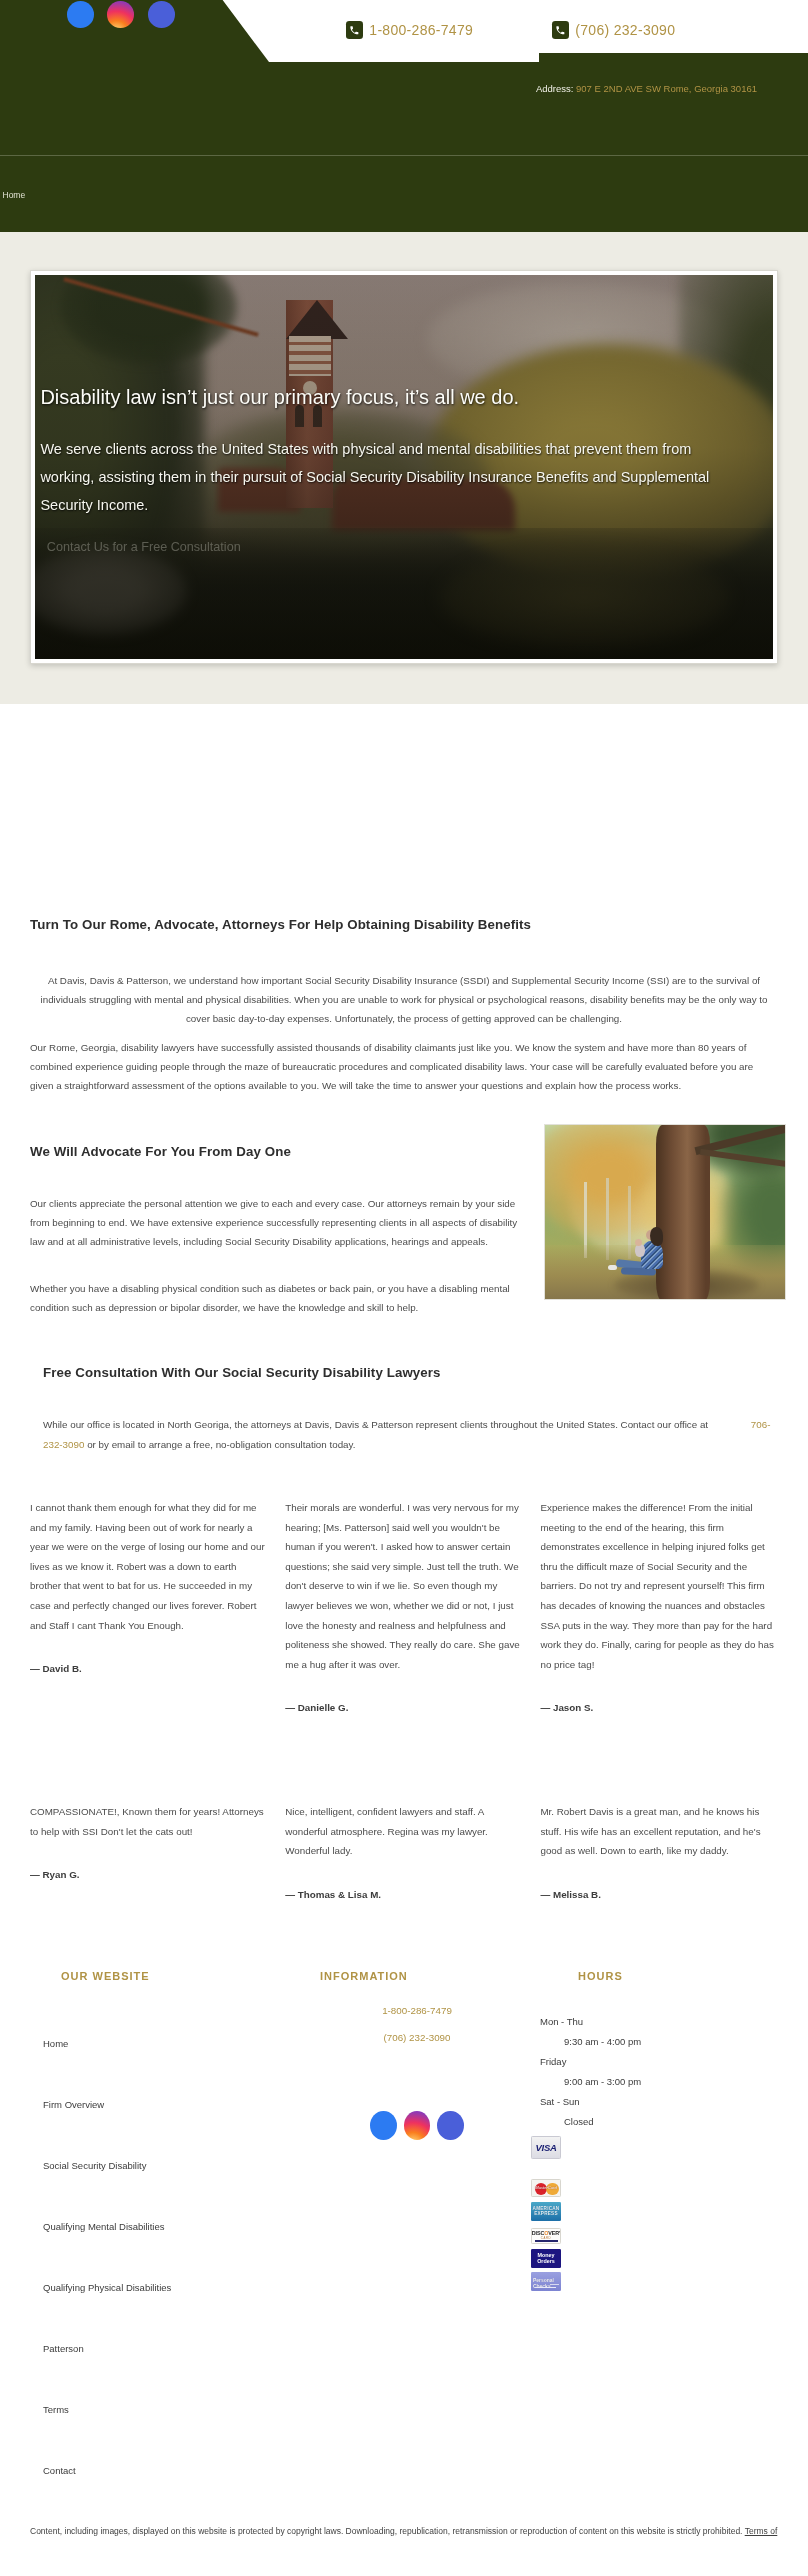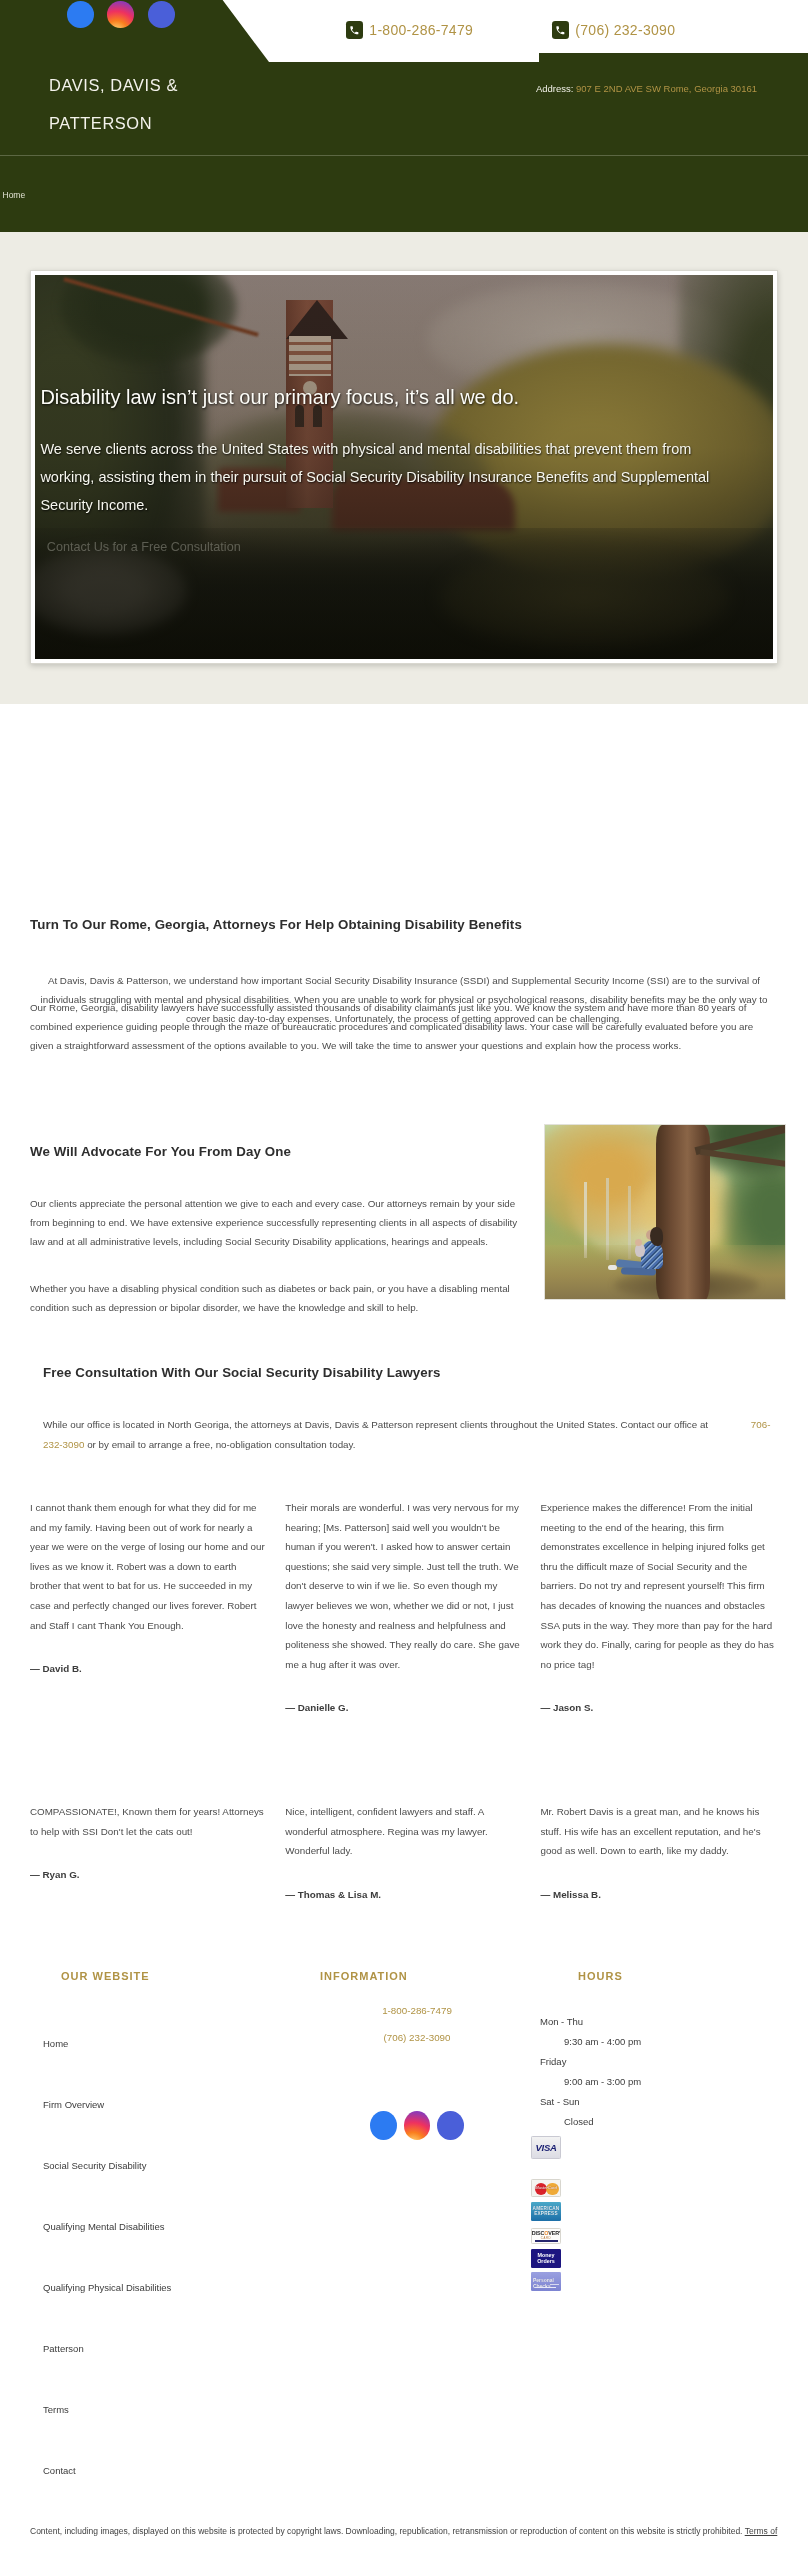--- a/index.html
+++ b/index.html
@@ -74,21 +74,21 @@
     text-shadow:0.6px 1.3px 2.5px rgba(0,0,0,0.85); white-space:nowrap; }
   .hero-sub { position:absolute; left:5px; top:160px; z-index:5; width:700px; font-size:14.5px; line-height:28px;
     color:#f7f7ef; text-shadow:0.6px 1.3px 1.9px rgba(0,0,0,0.85); }
   .hero-cta { position:absolute; left:11.4px; top:265px; z-index:5; font-size:12.6px; color:rgba(178,178,168,0.42); cursor:pointer; }
 
   
   .h2 { position:absolute; font-size:13.3px; font-weight:bold; color:#2e2e2e; letter-spacing:0.1px; }
   .body-p { position:absolute; font-size:9.8px; line-height:19px; color:#4c4c4c; }
   #benefits-h { left:30px; top:917px; }
   #benefits-p1 { left:30px; top:971px; width:748px;text-align:center; }
-  #benefits-p2 { left:30px; top:998px; width:748px; }
+  #benefits-p2 { left:30px; top:1038px; width:748px; }
   #advocate-h { left:30px; top:1144px; }
   #advocate-p1 { left:30px; top:1194px; width:502px; }
   #advocate-p2 { left:30px; top:1279px; width:502px; }
   #consult-h { left:43px; top:1365px; }
   #consult-p { left:43px; top:1415px; width:745px; line-height:20px; }
   .gold-link { color:#b09345; cursor:pointer;margin-left:40px; }
 
   
   .adv-img { position:absolute; left:544px; top:1124px; width:242px; height:176px; border:0.6px solid #e2e1da;
     overflow:hidden; background:linear-gradient(180deg,#c2d6a4 0%,#8fae6e 45%,#a3aa5d 70%,#b2a45c 100%); }
@@ -189,24 +189,20 @@
       <div class="phone-group pg-2">
         <span class="phone-badge">
           <svg viewBox="0 0 24 24">
               <path fill="#ffffff" d="M6.62 10.79c1.44 2.83 3.76 5.14 6.59 6.59l2.2-2.21c.27-.27.67-.36 1.02-.24 1.12.37 2.33.57 3.57.57.55 0 1 .45 1 1V20c0 .55-.45 1-1 1-9.39 0-17-7.61-17-17 0-.55.45-1 1-1h3.5c.55 0 1 .45 1 1 0 1.25.2 2.45.57 3.57.11.35.03.74-.25 1.02l-2.2 2.2z"></path>
             </svg>
         </span>
         <span class="phone-num">(706) 232-3090</span>
       </div>
     </div>
 
-    <div class="logo">
-      <div>DAVIS, DAVIS &amp;</div>
-      <div>PATTERSON</div>
-    </div>
 
     <div class="addr">
       <span>Address:</span><span class="addr-val"> 907 E 2ND AVE SW Rome, Georgia 30161</span>
     </div>
   </div>
 
   <div class="nav">
     <span class="nav-home">Home</span>
   </div>
 
@@ -234,21 +230,21 @@
       <div class="art-reflect"></div>
       <div class="art-rocks"></div>
       <div class="art-overlay"></div>
 
       <div class="hero-headline">Disability law isn’t just our primary focus, it’s all we do.</div>
       <div class="hero-sub">We serve clients across the United States with physical and mental disabilities that prevent them from working, assisting them in their pursuit of Social Security Disability Insurance Benefits and Supplemental Security Income.</div>
       <div class="hero-cta">Contact Us for a Free Consultation</div>
     </div>
   </div>
 
-  <h2 class="h2" id="benefits-h">Turn To Our Rome, Georgia, Attorneys For Help Obtaining Disability Benefits</h2>
+  <h2 class="h2" id="benefits-h">Turn To Our Rome, Advocate, Attorneys For Help Obtaining Disability Benefits</h2>
   <p class="body-p" id="benefits-p1">At Davis, Davis &amp; Patterson, we understand how important Social Security Disability Insurance (SSDI) and Supplemental Security Income (SSI) are to the survival of individuals struggling with mental and physical disabilities. When you are unable to work for physical or psychological reasons, disability benefits may be the only way to cover basic day-to-day expenses. Unfortunately, the process of getting approved can be challenging.</p>
   <p class="body-p" id="benefits-p2">Our Rome, Georgia, disability lawyers have successfully assisted thousands of disability claimants just like you. We know the system and have more than 80 years of combined experience guiding people through the maze of bureaucratic procedures and complicated disability laws. Your case will be carefully evaluated before you are given a straightforward assessment of the options available to you. We will take the time to answer your questions and explain how the process works.</p>
 
   <h2 class="h2" id="advocate-h">We Will Advocate For You From Day One</h2>
   <p class="body-p" id="advocate-p1">Our clients appreciate the personal attention we give to each and every case. Our attorneys remain by your side from beginning to end. We have extensive experience successfully representing clients in all aspects of disability law and at all administrative levels, including Social Security Disability applications, hearings and appeals.</p>
   <p class="body-p" id="advocate-p2">Whether you have a disabling physical condition such as diabetes or back pain, or you have a disabling mental condition such as depression or bipolar disorder, we have the knowledge and skill to help.</p>
 
   <div class="adv-img">
     <div class="adv-haze"></div>
     <div class="adv-gold"></div>

